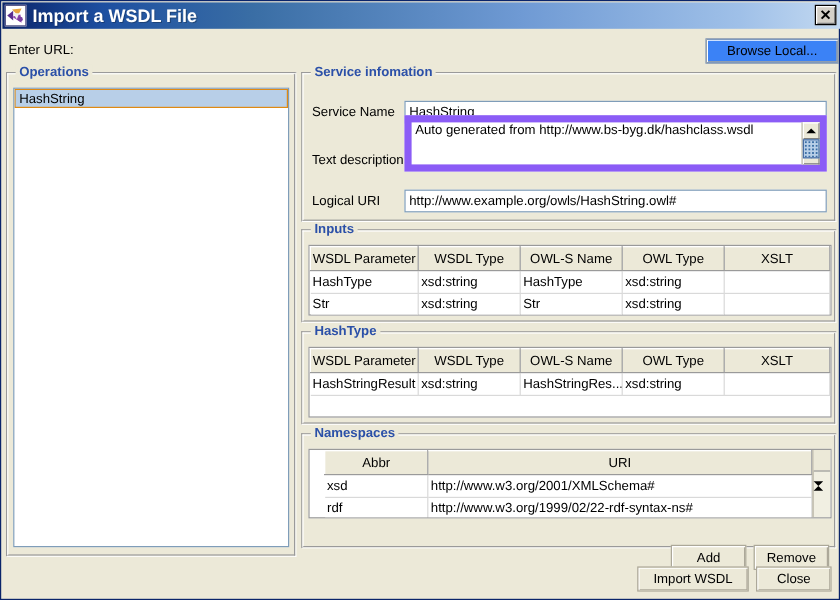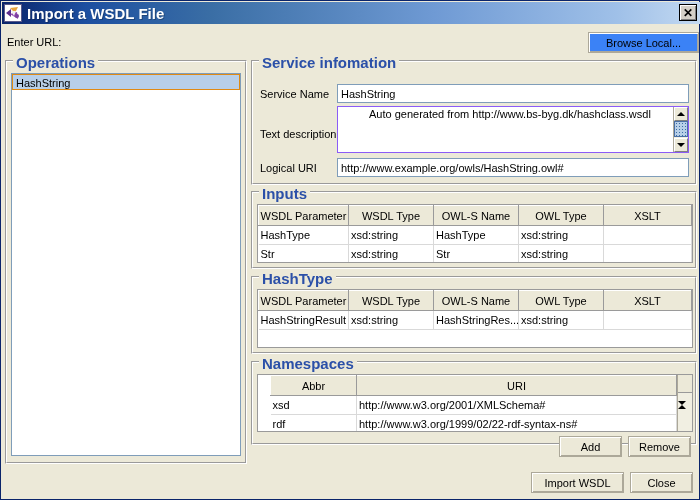--- a/index.html
+++ b/index.html
@@ -158,21 +158,21 @@
     border-top-color: #ffffff;
     border-left-color: #ffffff;
     pointer-events: none;
   }
   .group-title {
     position: absolute;
     top: -7px; left: 7px;
     background: #ece9d8;
     padding: 0 3px;
     color: #2b50a8;
-    font-size: 15px;
+    font-size: 11px;
     font-weight: bold;
     white-space: nowrap;
     z-index: 2;
   }
 
   
   #grp-operations { left: 4px; top: 59px; width: 242px; height: 404px; }
   #ops-list {
     position: absolute;
     left: 5px; top: 12px;
@@ -215,27 +215,26 @@
     color: #000;
     padding: 0 0 0 3px;
     outline: none;
   }
   #svc-name-label { left: 8px; top: 27px; }
   #svc-name-field { left: 85px; top: 23px; width: 352px; height: 19px; line-height: 17px; }
 
   #svc-desc-label { left: 8px; top: 67px; }
   #svc-desc-box {
     position: absolute;
-    left: 85px; top: 45px;
+    left: 85px; top: 35px;
     width: 352px; height: 47px;
     box-sizing: border-box;
-    border: 1px solid #8b5cf6;
-    background: #ffffff;
-    display: flex;
-    padding-left: 28px;
+    border: 6px solid #8b5cf6;
+    background: #ffffff;
+    display: flex;
   }
   #svc-desc-text {
     flex: 1 1 auto;
     font-family: "Liberation Sans", sans-serif;
     font-size: 11px;
     color: #000;
     padding: 1px 0 0 3px;
     border: none;
     outline: none;
     resize: none;
@@ -326,21 +325,21 @@
     padding-left: 2px;
     color: #000;
     background: #ffffff;
     overflow: hidden;
     white-space: nowrap;
     text-overflow: clip;
     cursor: default;
   }
 
   
-  #grp-namespaces { left: 250px; top: 360px; width: 446px; height: 84px; }
+  #grp-namespaces { left: 250px; top: 360px; width: 446px; height: 96px; }
   #ns-wrap {
     position: absolute;
     left: 5px; top: 12px;
     width: 436px; height: 58px;
     box-sizing: border-box;
     border: 1px solid #9a9a9a;
     background: #ffffff;
     display: flex;
     overflow: hidden;
   }
@@ -350,21 +349,21 @@
     flex: 0 0 15px;
     background: #f1efe2;
     display: flex;
     flex-direction: column;
     border-left: 1px solid #aca899;
     box-sizing: border-box;
   }
   #ns-scroll .sb-spacer { height: 18px; flex: 0 0 18px; background:#ece9d8; border-bottom:1px solid #9a9a9a; box-sizing:border-box;}
   #ns-btn-row {
     position: absolute;
-    right: 5px; top: 74px;
+    right: 5px; top: 92px;
     display: flex;
     gap: 6px;
     align-items: flex-end;
   }
   .pushbtn {
     box-sizing: border-box;
     background: #ece9d8;
     border: 1px solid #aca899;
     box-shadow: inset 1px 1px 0 #ffffff, inset -1px -1px 0 #aca899;
     font-family: "Liberation Sans", sans-serif;

